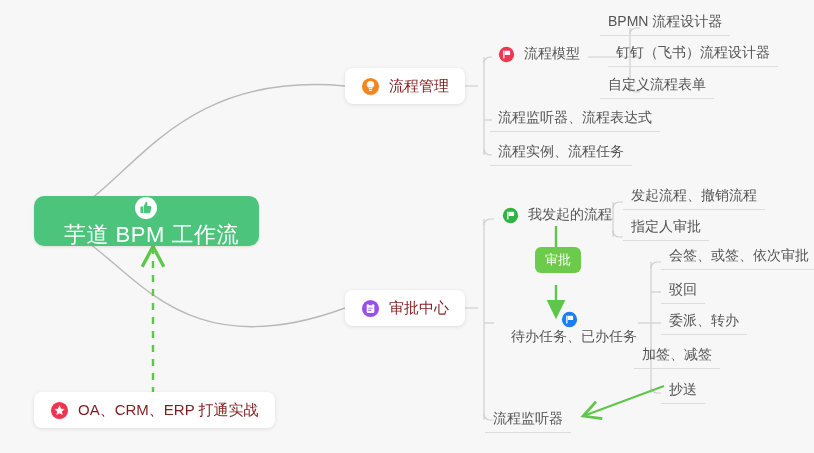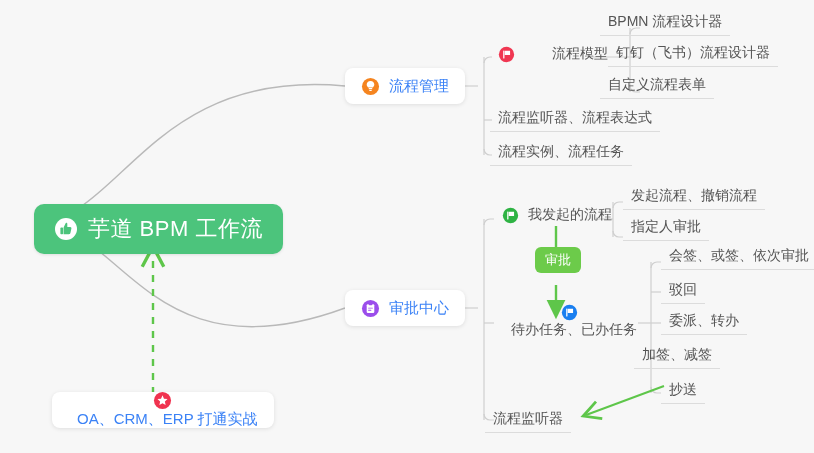--- a/index.html
+++ b/index.html
@@ -27,42 +27,41 @@
     pointer-events: none;
   }
 
   
   .node {
     position: absolute;
     display: flex;
     align-items: center;
     white-space: nowrap;
     box-sizing: border-box;
-    justify-content: center;
   }
 
   
   .root-node {
     background: #4cc47c;
     border-radius: 10px;
     padding: 0 20px;
     height: 50px;
     color: #ffffff;
     font-size: 22px;
     box-shadow: 0 1px 3px rgba(0,0,0,0.10);
   }
   .root-node .label { margin-left: 10px; letter-spacing: .5px; }
 
   
   .card-node {
     background: #ffffff;
     border-radius: 8px;
     padding: 0 16px;
     height: 36px;
-    color: #3b82f6;
+    color: #7f1d1d;
     font-size: 15px;
     box-shadow: 0 1px 4px rgba(0,0,0,0.10);
   }
   .card-node .label { margin-left: 9px; }
 
   
   .text-node {
     color: #555555;
     font-size: 14px;
     padding: 0 8px 4px 8px;
@@ -146,21 +145,21 @@
     </defs>
 
     <path d="M 556 226 L 556 247" fill="none" stroke="#5ec64a" stroke-width="2.4"></path>
     <path d="M 556 285 L 556 312" fill="none" stroke="#5ec64a" stroke-width="2.4" marker-end="url(#ah-green)"></path>
 
     <path d="M 664 386 L 586 415" fill="none" stroke="#5ec64a" stroke-width="2" marker-end="url(#ah-green-open)"></path>
 
     <path d="M 153 394 L 153 250" fill="none" stroke="#5ec64a" stroke-width="2.4" stroke-dasharray="7 7" marker-end="url(#ah-green-open)"></path>
   </svg>
 
-  <div class="node root-node" style="left:34px; top:204px;">
+  <div class="node root-node" style="left:34px; top:196px;flex-direction:column;">
     <span class="icon">
       <svg width="24" height="24" viewBox="0 0 24 24">
         <circle cx="12" cy="12" r="11" fill="#ffffff"></circle>
         <path d="M9.6 10.6 L11.5 6.4 C11.9 5.5 13.3 5.8 13.3 6.9 L13.3 10.1 L16.2 10.1
                  C17.1 10.1 17.6 10.9 17.4 11.6 L16.4 16.1 C16.2 16.9 15.6 17.3 14.9 17.3
                  L9.6 17.3 Z" fill="#4cc47c"></path>
         <rect x="6.4" y="10.6" width="2.7" height="6.7" rx="0.8" fill="#4cc47c"></rect>
       </svg>
     </span>
     <span class="label">芋道 BPM 工作流</span>
@@ -172,21 +171,21 @@
         <circle cx="10" cy="10" r="9" fill="#f5841f"></circle>
         <path d="M10 4.3 C7.6 4.3 6 6 6 8 C6 9.5 6.9 10.3 7.4 11 L12.6 11
                  C13.1 10.3 14 9.5 14 8 C14 6 12.4 4.3 10 4.3 Z" fill="#ffffff"></path>
         <rect x="8.1" y="11.6" width="3.8" height="1.3" rx="0.6" fill="#ffffff"></rect>
         <rect x="8.6" y="13.6" width="2.8" height="1.2" rx="0.6" fill="#ffffff"></rect>
       </svg>
     </span>
     <span class="label">流程管理</span>
   </div>
 
-  <div class="node text-node with-icon no-underline" style="left:490px; top:44px;gap:28px;">
+  <div class="node text-node with-icon no-underline" style="left:490px; top:44px;">
     <span class="icon">
       <svg width="17" height="17" viewBox="0 0 20 20">
         <circle cx="10" cy="10" r="9" fill="#f03752"></circle>
         <rect x="6.1" y="5.2" width="1.5" height="9.6" rx="0.6" fill="#ffffff"></rect>
         <path d="M7.9 5.6 L14.2 5.6 L14.2 10.6 L7.9 10.6 Z" fill="#ffffff"></path>
       </svg>
     </span>
     <span class="label">流程模型</span>
   </div>
 
@@ -265,21 +264,21 @@
     <span class="label">加签、减签</span>
   </div>
   <div class="node text-node" style="left:661px; top:380px;">
     <span class="label">抄送</span>
   </div>
 
   <div class="node text-node" style="left:485px; top:409px;">
     <span class="label">流程监听器</span>
   </div>
 
-  <div class="node card-node" style="left:52px; top:392px;flex-direction:column;">
+  <div class="node card-node" style="left:34px; top:392px;">
     <span class="icon">
       <svg width="19" height="19" viewBox="0 0 20 20">
         <circle cx="10" cy="10" r="9" fill="#f0334f"></circle>
         <path d="M10 4.6 L11.55 8.1 L15.3 8.5 L12.5 11 L13.3 14.8 L10 12.85
                  L6.7 14.8 L7.5 11 L4.7 8.5 L8.45 8.1 Z" fill="#ffffff"></path>
       </svg>
     </span>
     <span class="label">OA、CRM、ERP 打通实战</span>
   </div>
 

